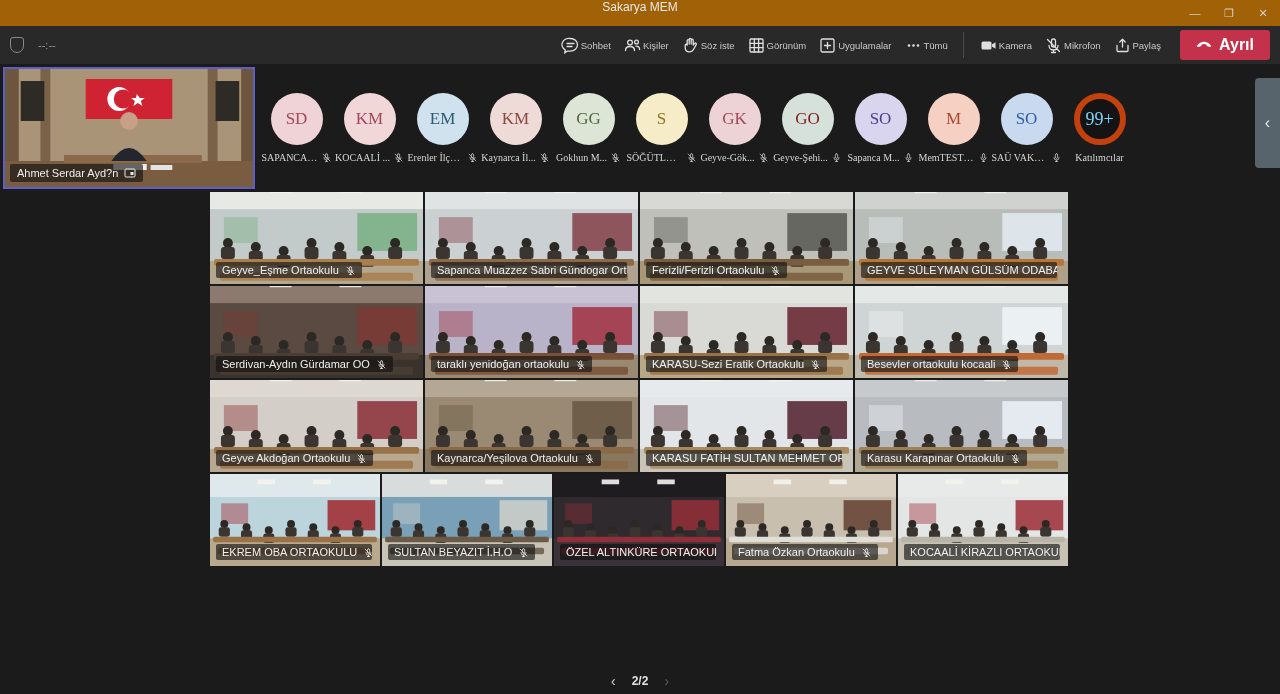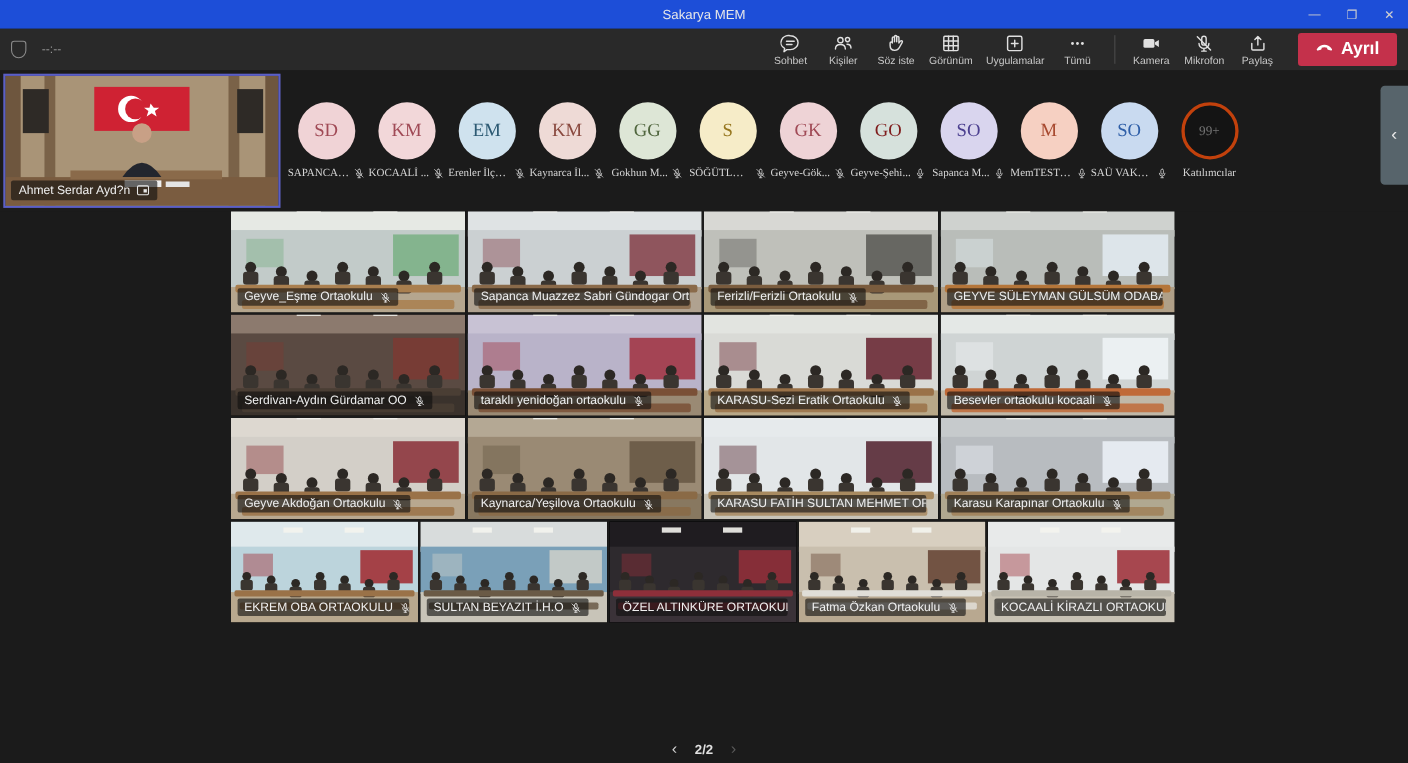--- a/index.html
+++ b/index.html
@@ -1,32 +1,32 @@
 <!DOCTYPE html>
 <html><head>
 <meta charset="utf-8">
 <style>
   * { margin:0; padding:0; box-sizing:border-box; }
   html,body { width:1280px; height:694px; overflow:hidden; background:#111;
     font-family:"Liberation Sans", sans-serif; }
   .app { width:1280px; height:694px; display:flex; flex-direction:column; background:#1b1b1b; }
 
   
-  .titlebar { height:26px; background:#1d4ed8; display:flex; align-items:center; position:relative; flex:none; }
+  .titlebar { height:26px; background:#a16207; display:flex; align-items:flex-start; position:relative; flex:none; }
   .title { position:absolute; left:0; right:0; text-align:center; color:#e8e8e8; font-size:12px; }
   .wincontrols { margin-left:auto; display:flex; height:100%; }
   .winbtn { width:34px; height:100%; display:flex; align-items:center; justify-content:center;
     color:#cfcfcf; font-size:11px; cursor:default; }
 
   
   .toolbar { height:38px; background:#292929; display:flex; align-items:center; flex:none; padding:0 10px; }
   .meet-timer { display:flex; align-items:center; gap:14px; color:#979797; font-size:11px; }
   .shield { width:14px; height:16px; border:1.4px solid #8a8a8a; border-radius:3px 3px 7px 7px; }
   .tb-right { margin-left:auto; display:flex; align-items:center; gap:2px; }
-  .tb-btn { display:flex; flex-direction:column; align-items:center; justify-content:center;
+  .tb-btn { display:flex; flex-direction:row; align-items:center; justify-content:center;
     min-width:46px; padding:1px 5px; gap:1px; cursor:pointer; border-radius:3px; }
   .tb-btn .lbl { font-size:9.5px; color:#c8c8c8; white-space:nowrap; }
   .tb-btn svg { display:block; }
   .tb-divider { width:1px; height:26px; background:#4a4a4a; margin:0 8px; }
   .leave-btn { display:flex; align-items:center; gap:7px; background:#c4314b; color:#fff;
     border:none; border-radius:3px; padding:6px 16px; font-size:16px; font-weight:bold;
     margin-left:12px; cursor:pointer; font-family:"Liberation Sans",sans-serif; }
 
   
   .rail { height:128px; position:relative; flex:none; background:#1b1b1b; }
@@ -335,21 +335,21 @@
                    <span class="txt">SAÜ VAKFI ...</span>
                    <span>
               <svg class="micicon" width="11" height="11" viewBox="0 0 19 19">
                 <rect fill="none" stroke="#cfcfcf" stroke-width="1.3" stroke-linecap="round" stroke-linejoin="round" x="7.5" y="3" width="4" height="8" rx="2"></rect>
                 <path fill="none" stroke="#cfcfcf" stroke-width="1.3" stroke-linecap="round" stroke-linejoin="round" d="M5 9.5a4.5 4.5 0 0 0 9 0M9.5 14v2.5M7.5 16.5h4"></path>
               </svg>
             </span>
                  </div>
         </div>
         <div class="av-item">
-          <div class="av-circle" style="background:#141414;color:#737373;font-size:12px;border:3px solid #c2410c">99+</div>
+          <div class="av-circle" style="background:#141414;color:#7dd3fc;font-size:18px;border:6px solid #c2410c">99+</div>
                  <div class="av-label">
             <span class="txt" style="max-width:70px">Katılımcılar</span>
           </div>
         </div>
       </div>
     <div class="rail-scroll">
       <span>‹</span>
     </div>
   </div>
 

